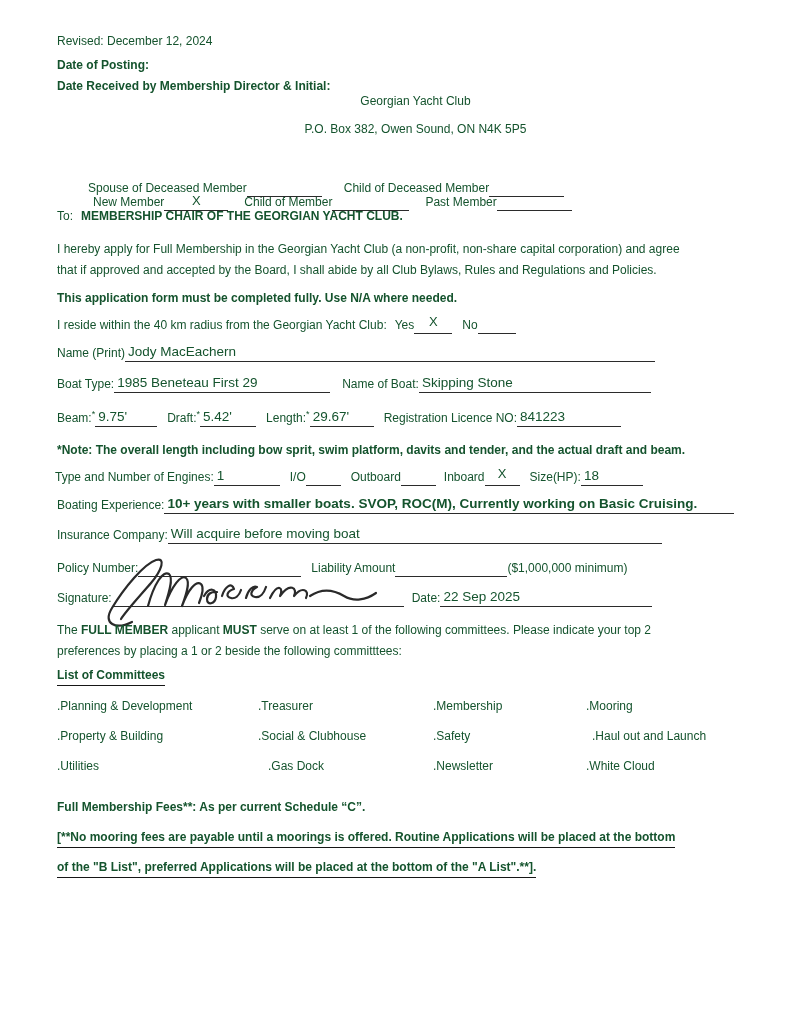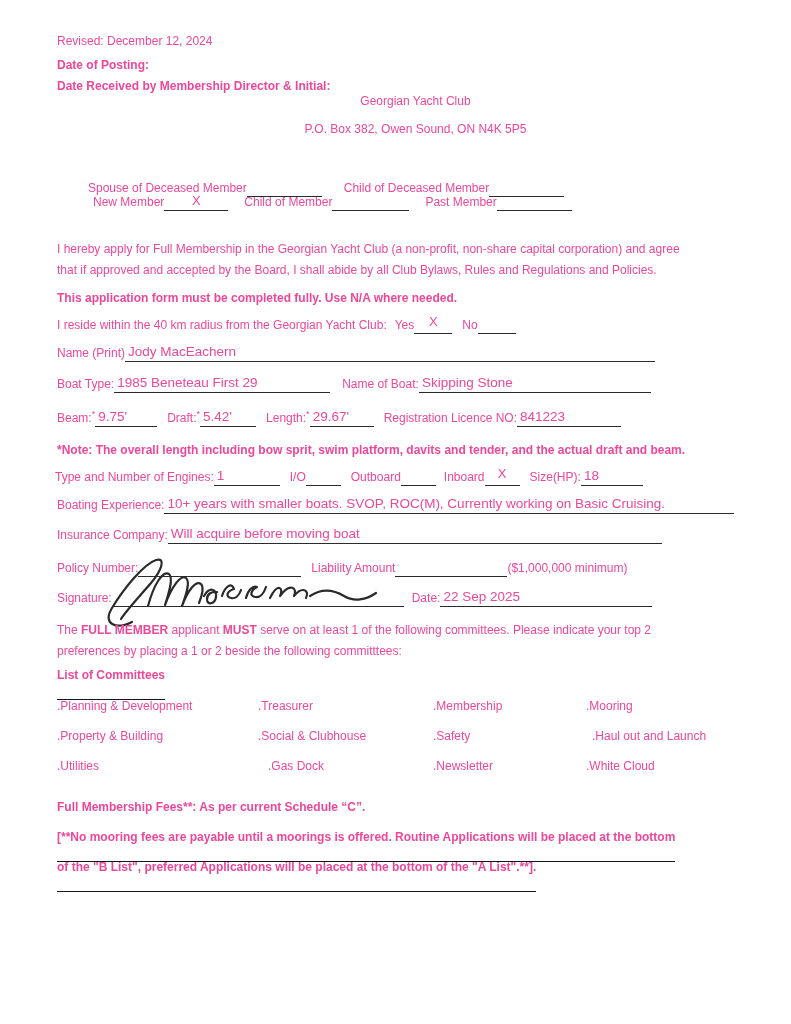--- a/index.html
+++ b/index.html
@@ -9,21 +9,21 @@
     background:#ffffff;
     font-family:"Liberation Sans", sans-serif;
     color:#1b1b1b;
     overflow:hidden;
   }
   .line{
     position:absolute;
     white-space:nowrap;
     font-size:12px;
     line-height:17px;
-    color:#ec4899;
+    color:#14532d;
   }
   .b{font-weight:bold;}
   .para{line-height:21px;}
   .title{
     position:absolute;left:247px;top:24px;
     font-size:18px;font-weight:bold;letter-spacing:.2px;
     border-bottom:2.5px solid #161616;padding-bottom:1px;
   }
   .center{left:20px;width:791px;text-align:center;}
   
@@ -34,21 +34,21 @@
   }
   .fv{
     font-size:13.5px;line-height:15px;display:inline-block;
     padding-left:3px;white-space:nowrap;
   }
   .fx{display:block;text-align:center;padding:0;font-size:13px;}
   .fx-up{transform:translateY(-2px);}
   .ml8{margin-left:8px;}.ml10{margin-left:10px;}.ml12{margin-left:12px;}
   .ml16{margin-left:16px;}.ml22{margin-left:22px;}
   .sup{font-size:9px;vertical-align:super;}
-  .uheavy{border-bottom:1.6px solid #161616;padding-bottom:15px;display:inline-block;}
+  .uheavy{border-bottom:1.6px solid #161616;padding-bottom:1px;display:inline-block;}
   .cc{display:inline-block;}
   .cc1{width:201px;}.cc2{width:175px;}.cc3{width:153px;}
   .sig-svg{position:absolute;left:86px;top:552px;width:318px;height:78px;}
 </style>
 </head>
 <body>
 
 <div class="page">
 
   <div class="line" style="left:57px;top:33px;">Revised:  December 12, 2024</div>
@@ -60,20 +60,23 @@
   <div class="line center" style="top:121px;">P.O. Box 382, Owen Sound, ON  N4K 5P5</div>
 
   <div class="line" style="left:93px;top:149px;margin-top:44px;">
     <span>New Member</span><span class="fl" style="width:64px;"><span class="fv fx">X</span></span><span class="ml16">Child of Member</span><span class="fl" style="width:77px;"><span class="fv fx"></span></span><span class="ml16">Past Member</span><span class="fl" style="width:75px;"><span class="fv fx"></span></span>
   </div>
 
   <div class="line" style="left:88px;top:179px;">
     <span>Spouse of Deceased Member</span><span class="fl" style="width:75px;"><span class="fv fx"></span></span><span class="ml22">Child of Deceased Member</span><span class="fl" style="width:75px;"><span class="fv fx"></span></span>
   </div>
 
+  <div class="line" style="left:57px;top:208px;">
+    <span style="margin-right:8px;">To:</span><span class="b">MEMBERSHIP CHAIR OF THE GEORGIAN YACHT CLUB.</span>
+  </div>
 
   <div class="line para" style="left:57px;top:239px;">
     <div>I hereby apply for Full Membership in the Georgian Yacht Club (a non-profit, non-share capital corporation) and agree</div>
     <div>that if approved and accepted by the Board, I shall abide by all Club Bylaws, Rules and Regulations and Policies.</div>
   </div>
 
   <div class="line b" style="left:57px;top:290px;">This application form must be completed fully.  Use N/A where needed.</div>
 
   <div class="line" style="left:57px;top:316px;">
     <span>I reside within the 40 km radius from the Georgian Yacht Club:</span><span class="ml8">Yes</span><span class="fl" style="width:38px;"><span class="fv fx fx-up">X</span></span><span class="ml10">No</span><span class="fl" style="width:38px;"><span class="fv fx"></span></span>
@@ -91,21 +94,21 @@
     <span>Beam:</span><span class="sup">*</span><span class="fl" style="width:62px;"><span class="fv">9.75'</span></span><span class="ml10">Draft:</span><span class="sup">*</span><span class="fl" style="width:56px;"><span class="fv">5.42'</span></span><span class="ml10">Length:</span><span class="sup">*</span><span class="fl" style="width:64px;"><span class="fv">29.67'</span></span><span class="ml10">Registration Licence NO:</span><span class="fl" style="width:104px;"><span class="fv">841223</span></span>
   </div>
 
   <div class="line b" style="left:57px;top:442px;">*Note:  The overall length including bow sprit, swim platform, davits and tender, and the actual draft and beam.</div>
 
   <div class="line" style="left:55px;top:468px;">
     <span>Type and Number of Engines:</span><span class="fl" style="width:66px;"><span class="fv">1</span></span><span class="ml10">I/O</span><span class="fl" style="width:35px;"><span class="fv fx"></span></span><span class="ml10">Outboard</span><span class="fl" style="width:35px;"><span class="fv fx"></span></span><span class="ml8">Inboard</span><span class="fl" style="width:35px;"><span class="fv fx fx-up">X</span></span><span class="ml10">Size(HP):</span><span class="fl" style="width:62px;"><span class="fv">18</span></span>
   </div>
 
   <div class="line" style="left:57px;top:496px;">
-    <span>Boating Experience:</span><span class="fl" style="width:570px;"><span class="fv">10+ years with smaller boats. SVOP, ROC(M), Currently working on Basic Cruising.</span></span>
+    <span>Boating Experience:</span><span class="fl" style="width:570px;font-weight:bold;"><span class="fv">10+ years with smaller boats. SVOP, ROC(M), Currently working on Basic Cruising.</span></span>
   </div>
 
   <div class="line" style="left:57px;top:526px;">
     <span>Insurance Company:</span><span class="fl" style="width:494px;"><span class="fv">Will acquire before moving boat</span></span>
   </div>
 
   <div class="line" style="left:57px;top:559px;">
     <span>Policy Number:</span><span class="fl" style="width:163px;"><span class="fv"></span></span><span class="ml10">Liability Amount</span><span class="fl" style="width:112px;"><span class="fv"></span></span><span>($1,000,000 minimum)</span>
   </div>
 

